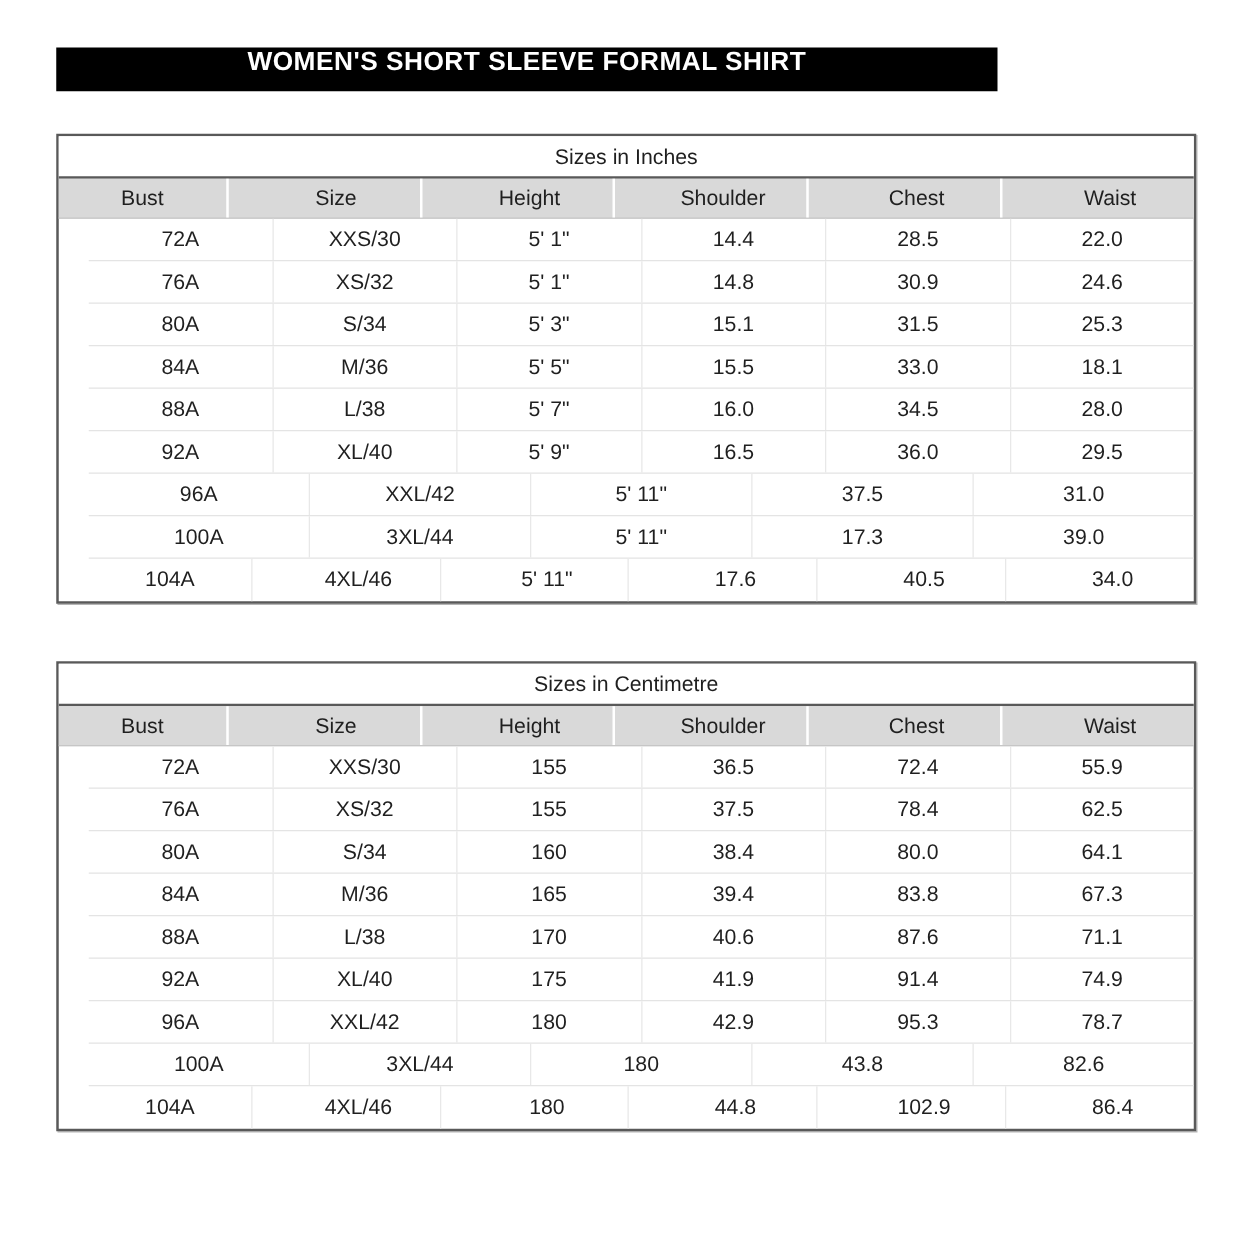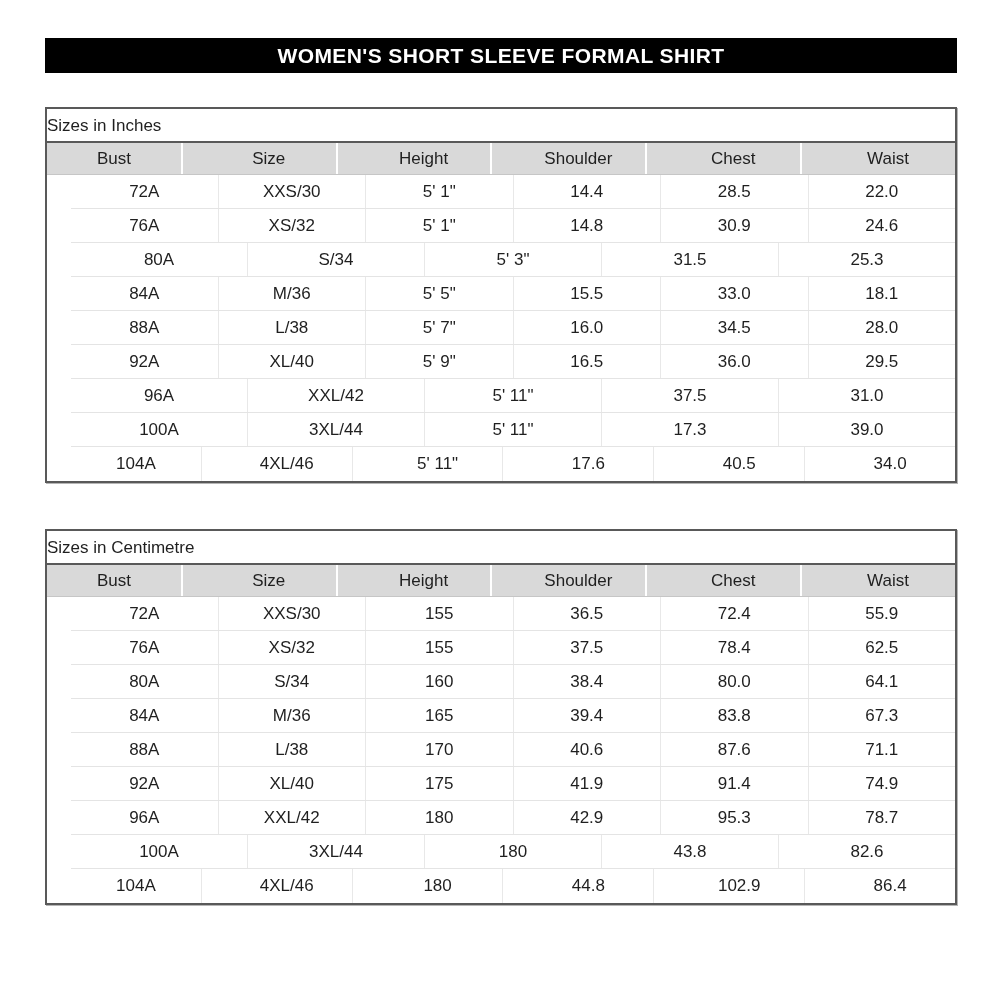--- a/index.html
+++ b/index.html
@@ -7,23 +7,23 @@
     width: 1000px; height: 1000px;
     background: #ffffff;
     font-family: "Liberation Sans", sans-serif;
     color: #1f1f1f;
     position: relative;
     overflow: hidden;
   }
   .banner {
     position: absolute;
     left: 45px; top: 38px;
-    width: 912px; height: 35px;
+    width: 753px; height: 35px;
     background: #000000;
-    display: flex; align-items: center; justify-content: center;
+    display: flex; align-items: flex-start; justify-content: center;
   }
   .banner-title {
     color: #ffffff;
     font-size: 21px;
     font-weight: 700;
     letter-spacing: 0.4px;
     white-space: nowrap;
   }
   .size-table {
     position: absolute;
@@ -31,20 +31,21 @@
     width: 912px;
     border: 2px solid #595959;
     background: #ffffff;
     box-shadow: 1px 1px 0 #b5b5b5;
   }
   .size-table.inches { top: 107px; }
   .size-table.cm     { top: 529px; }
   .table-title {
     height: 34px;
     line-height: 33px;
+    text-align: center;
     font-size: 17px;
     border-bottom: 2px solid #595959;
     background: #ffffff;
   }
   .table-head {
     display: flex;
     background: #d9d9d9;
     height: 32px;
     border-bottom: 1px solid #c6c6c6;
     gap: 19px;
@@ -105,20 +106,21 @@
         <div class="cell">XS/32</div>
         <div class="cell">5' 1"</div>
         <div class="cell">14.8</div>
         <div class="cell">30.9</div>
         <div class="cell">24.6</div>
       </div>
       <div class="row">
         <div class="cell">80A</div>
         <div class="cell">S/34</div>
         <div class="cell">5' 3"</div>
+        <div class="cell">15.1</div>
         <div class="cell">31.5</div>
         <div class="cell">25.3</div>
       </div>
       <div class="row">
         <div class="cell">84A</div>
         <div class="cell">M/36</div>
         <div class="cell">5' 5"</div>
         <div class="cell">15.5</div>
         <div class="cell">33.0</div>
         <div class="cell">18.1</div>

